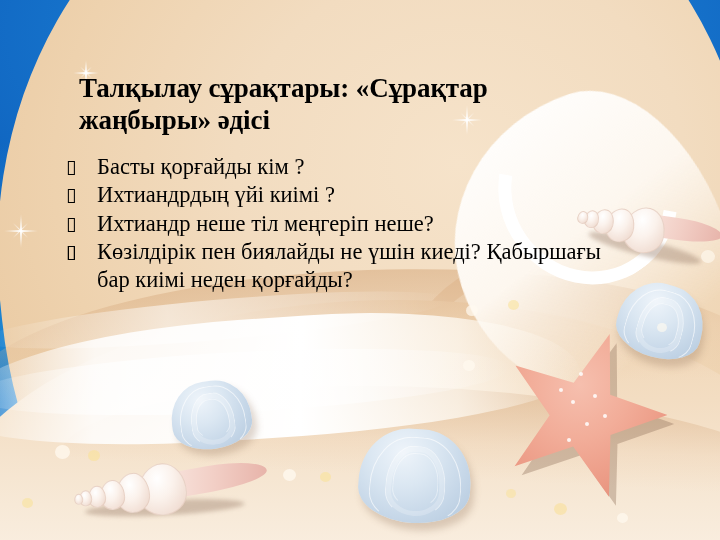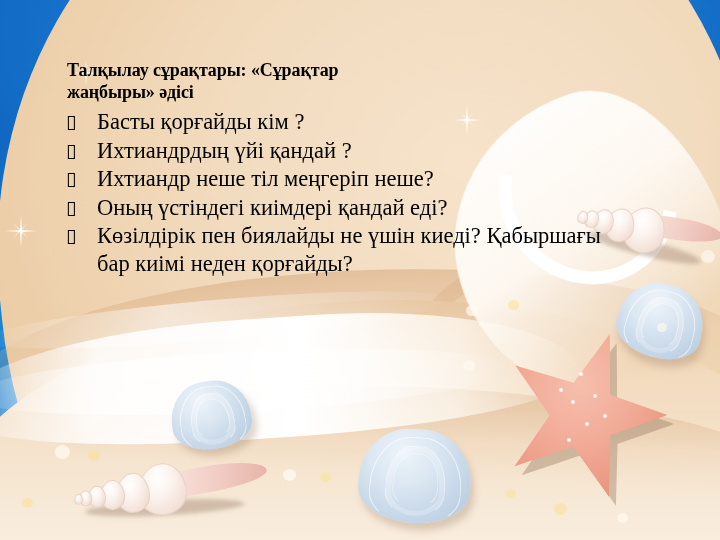--- a/index.html
+++ b/index.html
@@ -244,23 +244,23 @@
   
   .pebble { position: absolute; border-radius: 50%; }
 
   
   .content {
     position: absolute;
     left: 63px; top: 56px;
     width: 576px;
   }
   .slide-title {
-    margin: 4px;
+    margin: 16px;
     font-weight: bold;
-    font-size: 18px;
+    font-size: 27px;
     line-height: 1.20;
     color: #000000;
     letter-spacing: -.1px;
   }
   .bullets {
     list-style: none;
     margin: 5px 0 0 0;
     padding: 0;
   }
   .bullets li {
@@ -392,29 +392,28 @@
       <span>жаңбыры» әдісі</span>
     </h1>
 
     <ul class="bullets">
       <li>
         <span class="glyph">▯</span>
         <span>Басты қорғайды кім ?</span>
       </li>
       <li>
         <span class="glyph">▯</span>
-        <span>Ихтиандрдың үйі қандай ?</span>
+        <span>Ихтиандрдың үйі киімі ?</span>
       </li>
       <li>
         <span class="glyph">▯</span>
         <span>Ихтиандр неше тіл меңгеріп неше?</span>
       </li>
       <li>
         <span class="glyph">▯</span>
-        <span>Оның үстіндегі киімдері қандай еді?</span>
       </li>
       <li>
         <span class="glyph">▯</span>
         <span>Көзілдірік пен биялайды не үшін киеді? Қабыршағы бар киімі неден қорғайды?</span>
       </li>
     </ul>
   </div>
 
 </div>
 

